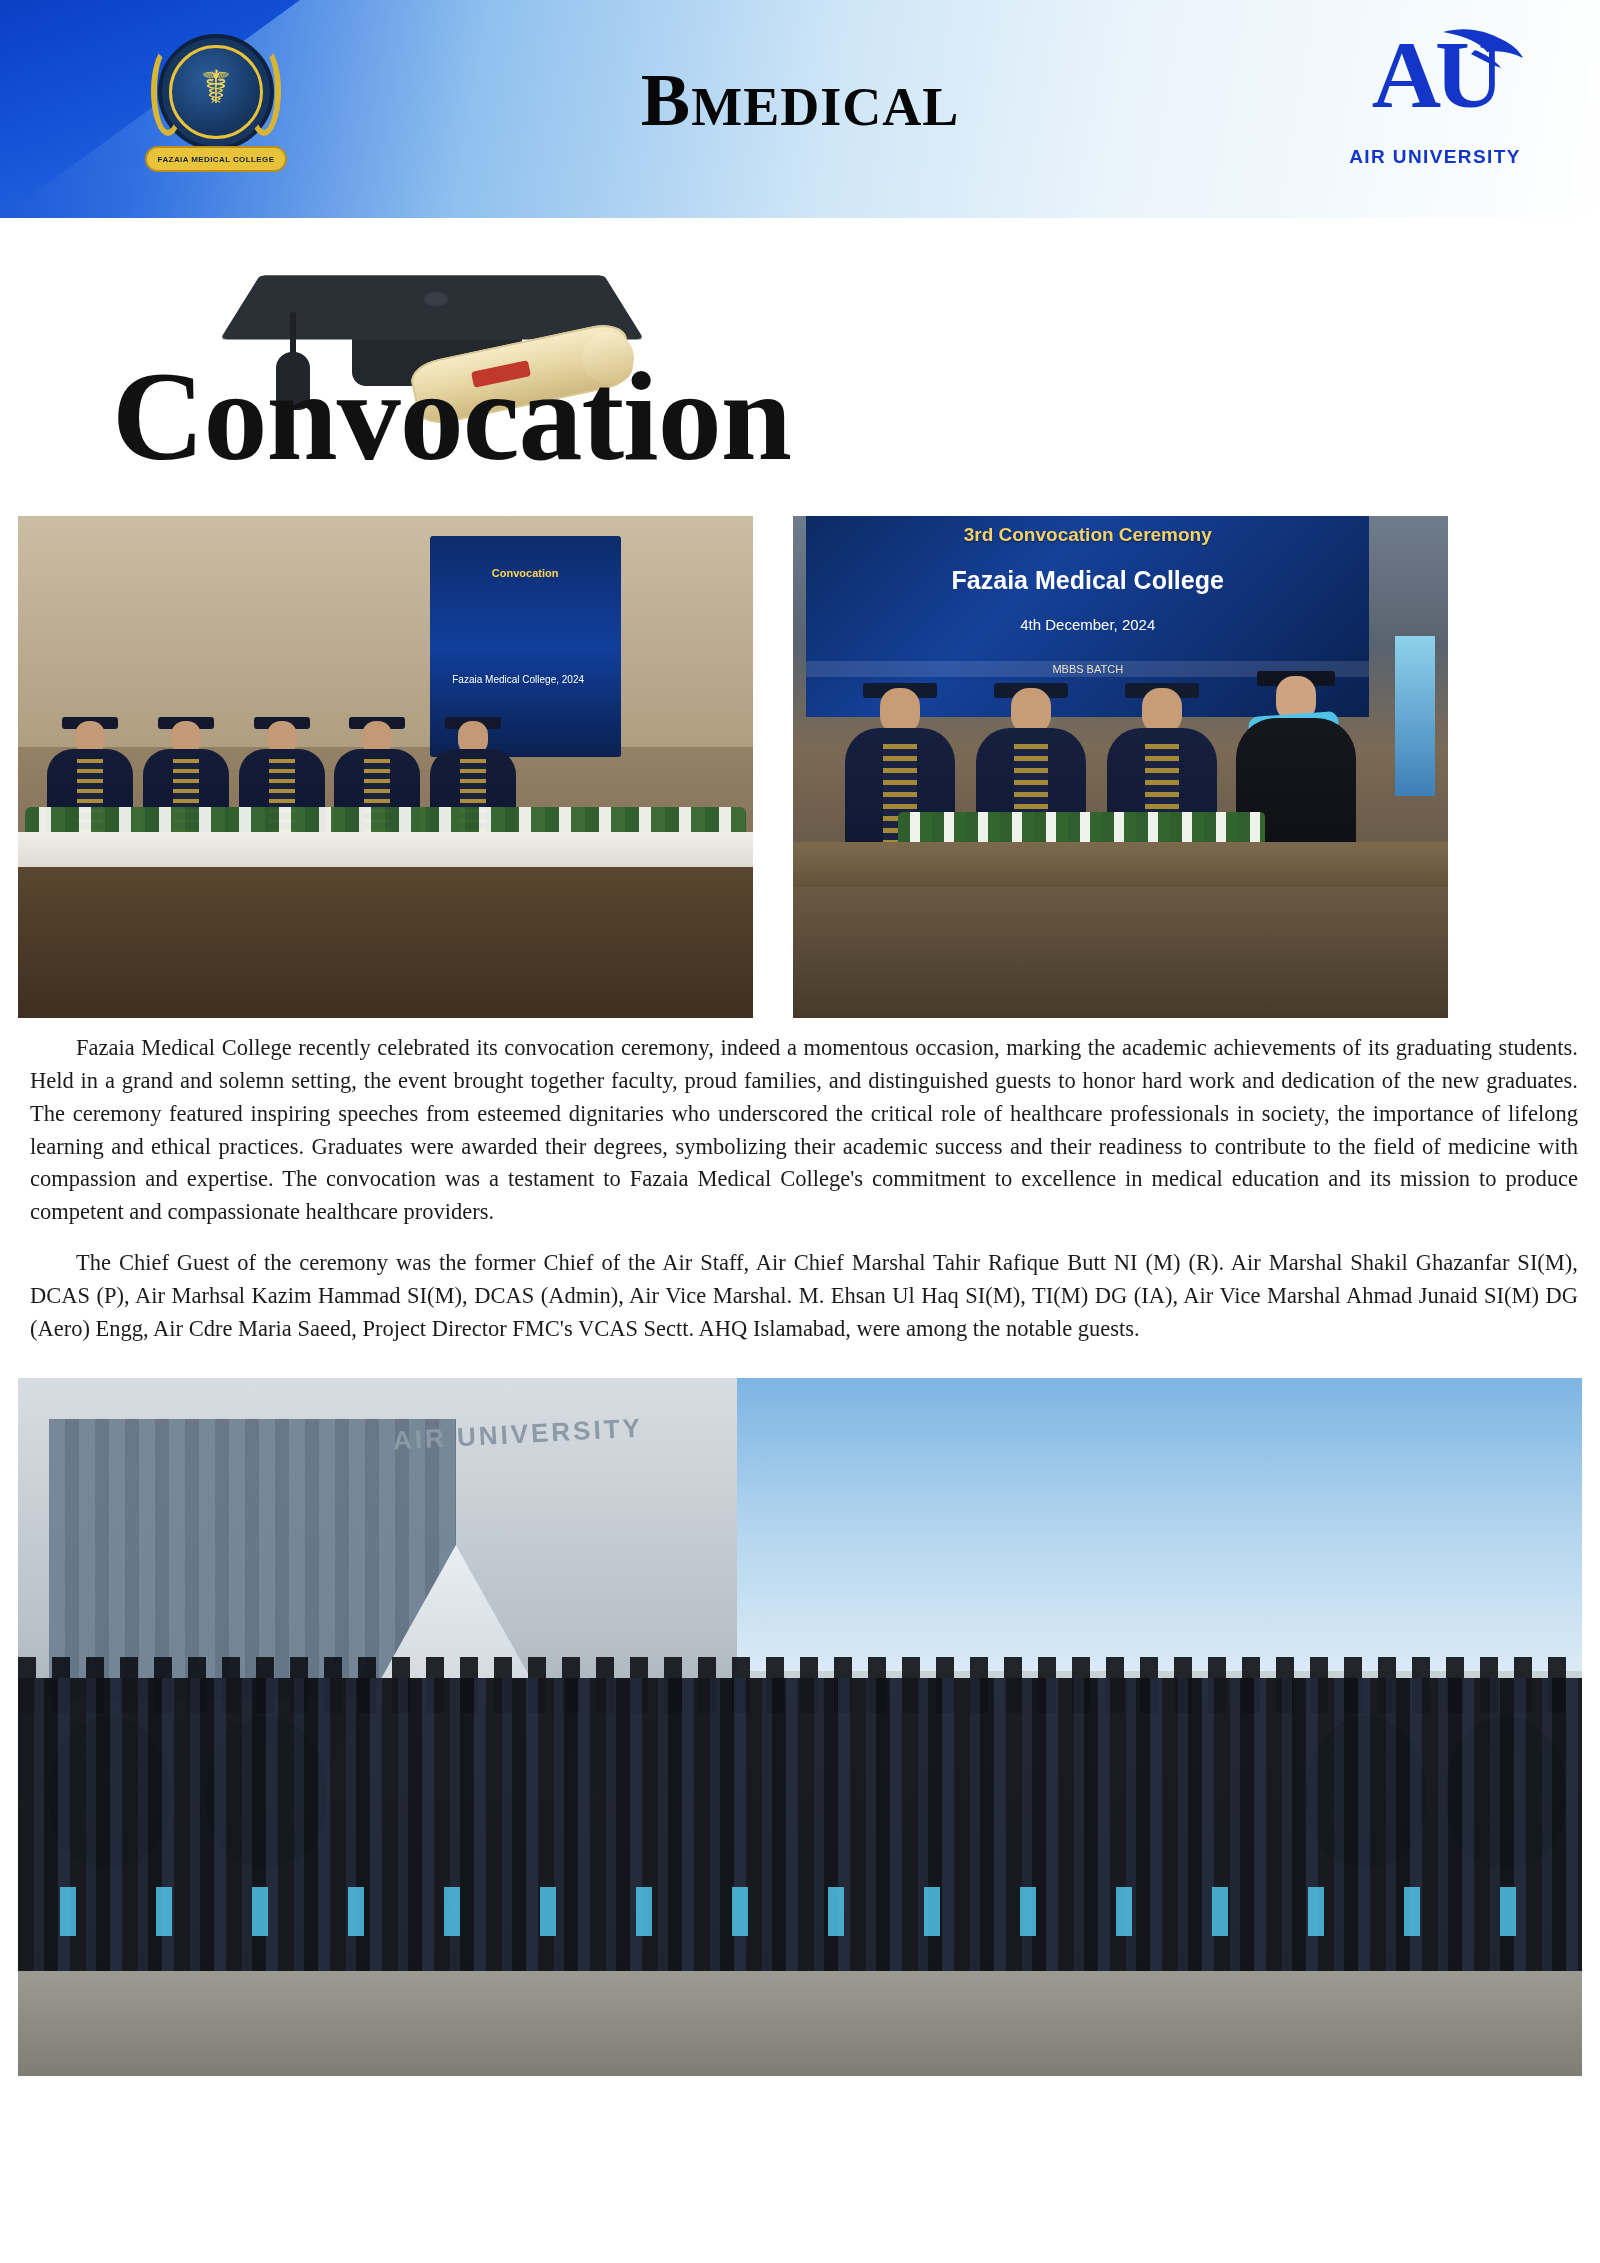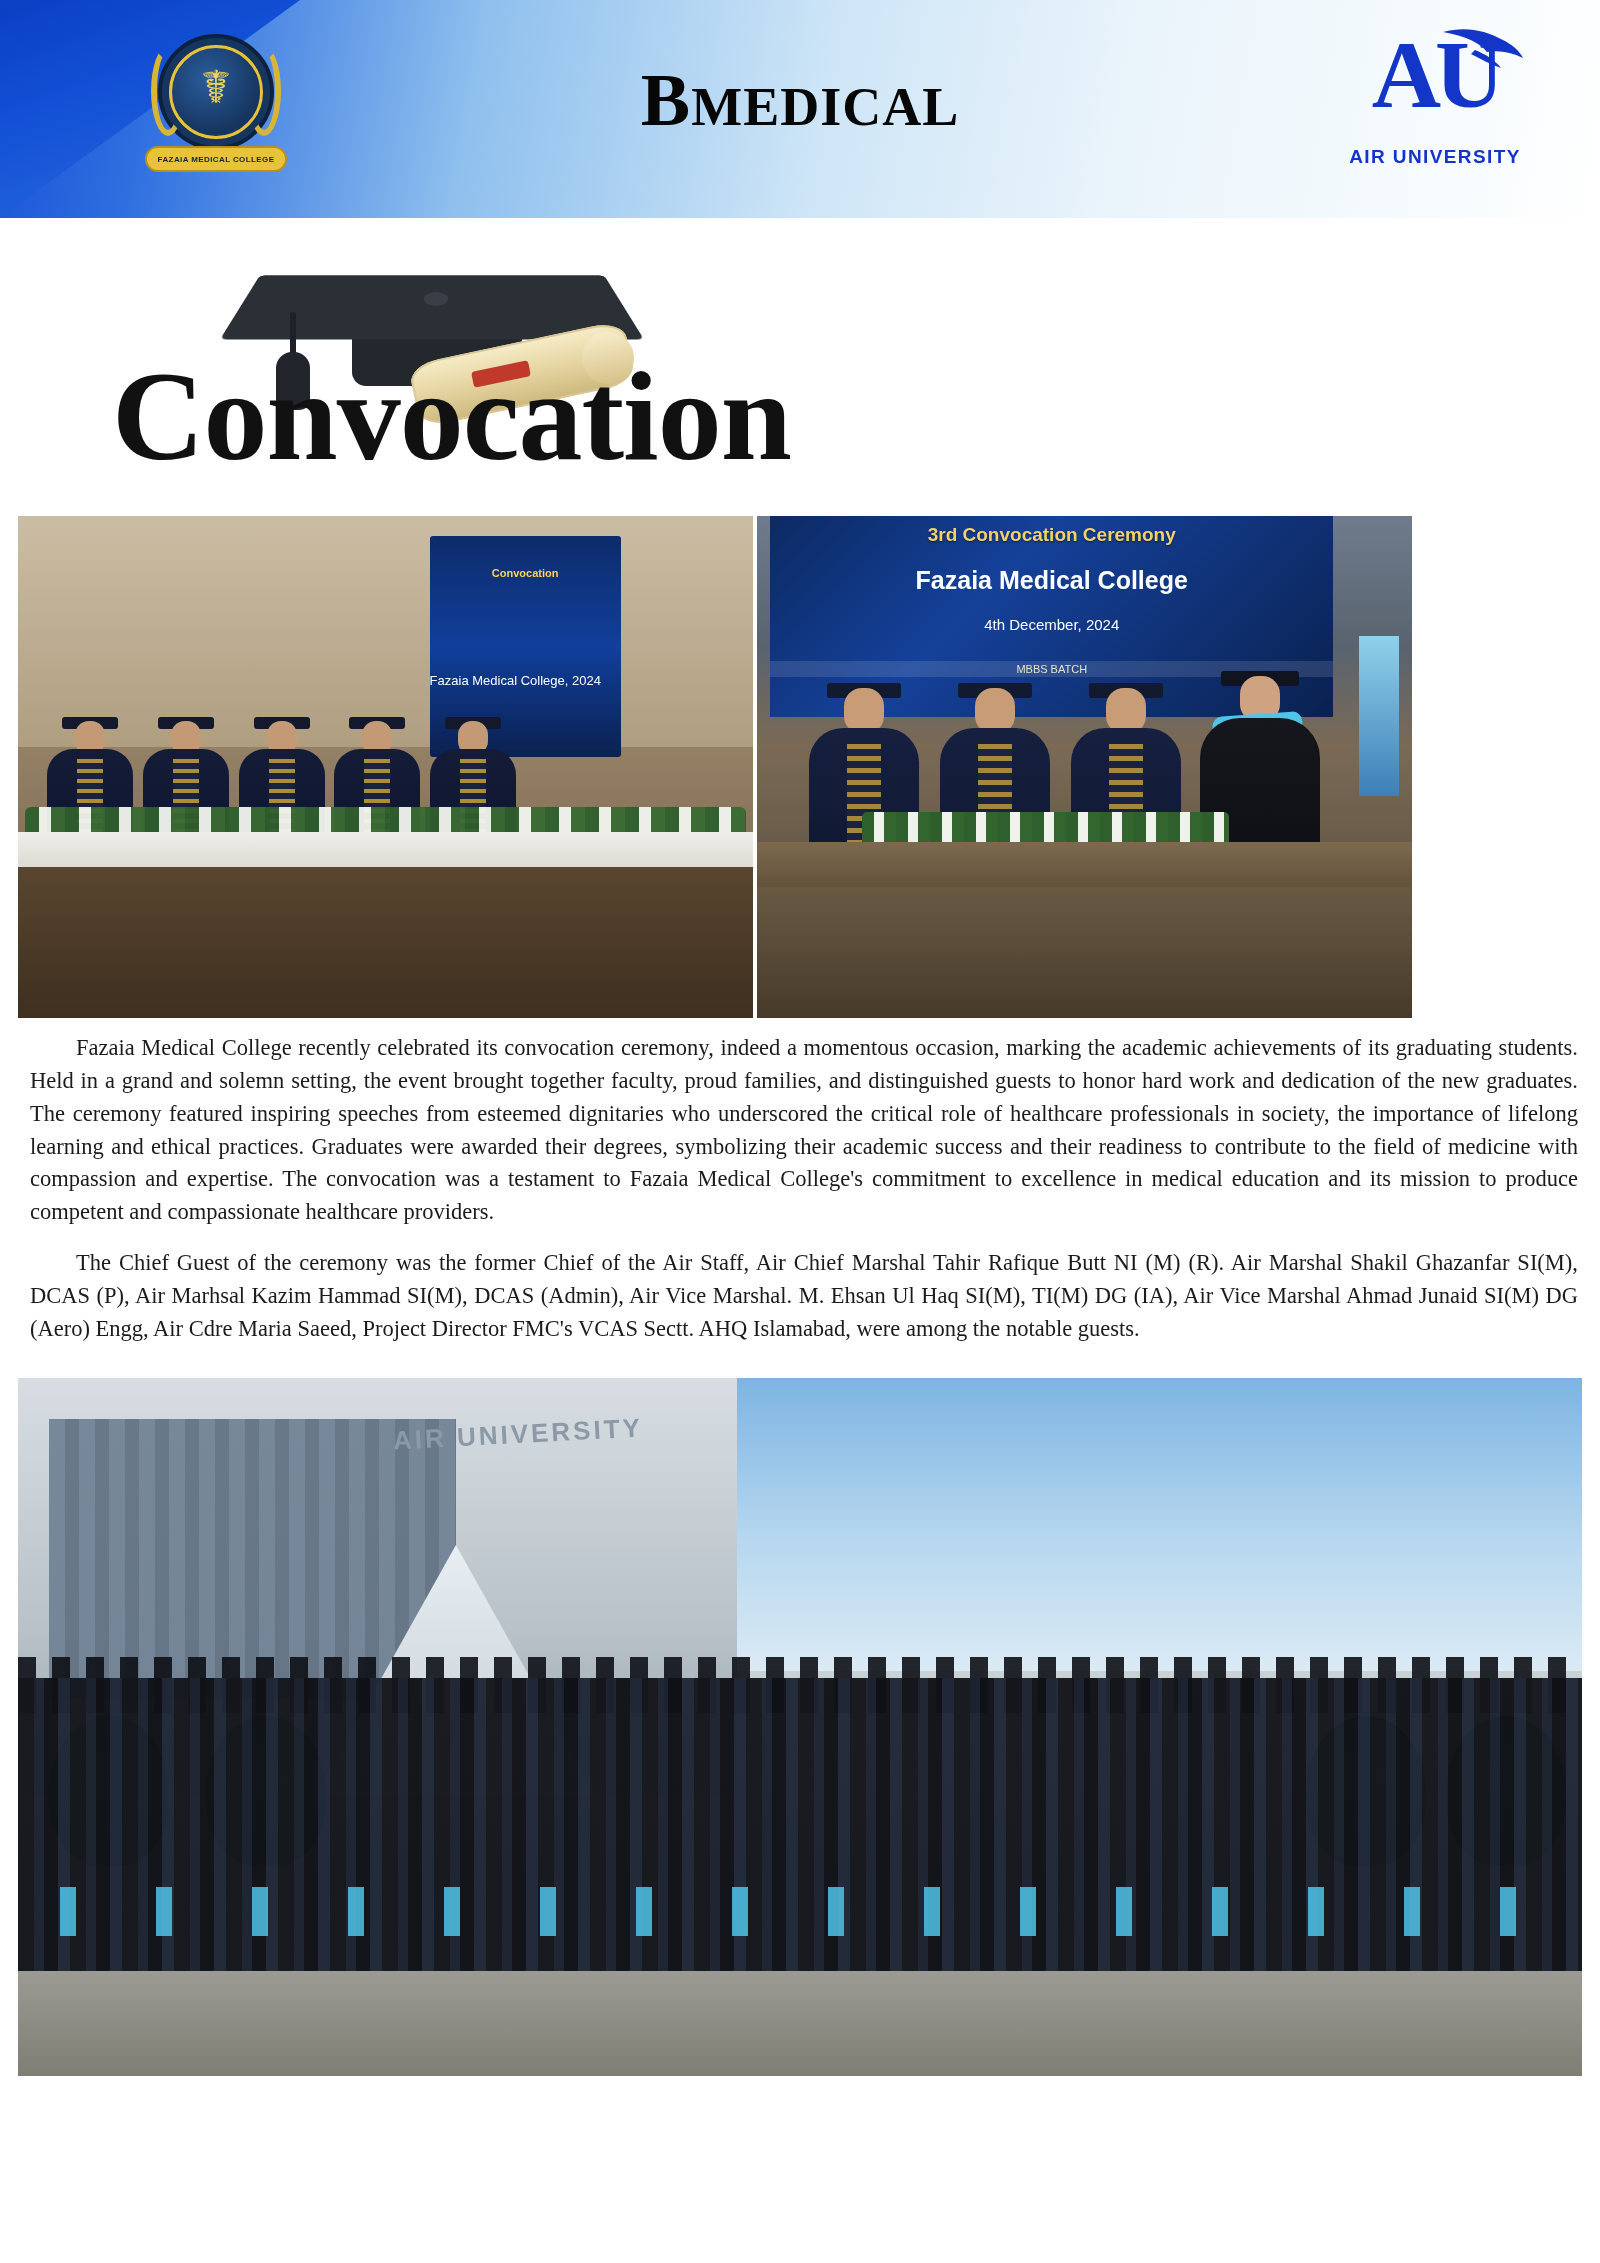--- a/index.html
+++ b/index.html
@@ -251,21 +251,21 @@
     width: 1600px;
     height: 502px;
     padding: 0 18px;
   }
   .photo {
     position: relative;
     overflow: hidden;
     background: #223;
   }
   .photo-left { width: 735px; }
-  .photo-right { width: 655px; }
+  .photo-right { width: 655px; margin-left: 36px; }
 
   
   .stage-bg {
     position: absolute; inset: 0;
     background:
       linear-gradient(180deg, #b9a88f 0%, #a08b6e 32%, #8d7a60 55%, #6d5c46 100%);
   }
   .stage-screenband {
     position: absolute; left: 0; right: 0; top: 0; height: 46%;
     background: linear-gradient(180deg, #cdbfa6 0%, #b3a184 100%);
@@ -277,21 +277,21 @@
     width: 26%; height: 44%;
     background: linear-gradient(180deg, #0d2b6b, #113f9c 50%, #0b2150);
     border-radius: 3px;
   }
   .stage-banner .bt {
     position: absolute; left: 0; right: 0; top: 14%;
     text-align: center; color: #ffd34d; font-size: 11px; font-weight: bold;
   }
   .stage-banner .bt2 {
     position: absolute; left: 0; right: 14px; top: 62%;
-    color: #fff; font-size: 13px; line-height: 1.3;
+    text-align: center; color: #fff; font-size: 10px; line-height: 1.3;
   }
   .flagbit {
     position: absolute;
     background: linear-gradient(180deg, #1f5fbf, #0c357d);
   }
   .table-front {
     position: absolute; left: 0; right: 0; bottom: 0; height: 30%;
     background: linear-gradient(180deg, #5a4630 0%, #3e2f1f 100%);
   }
   .table-cloth {

